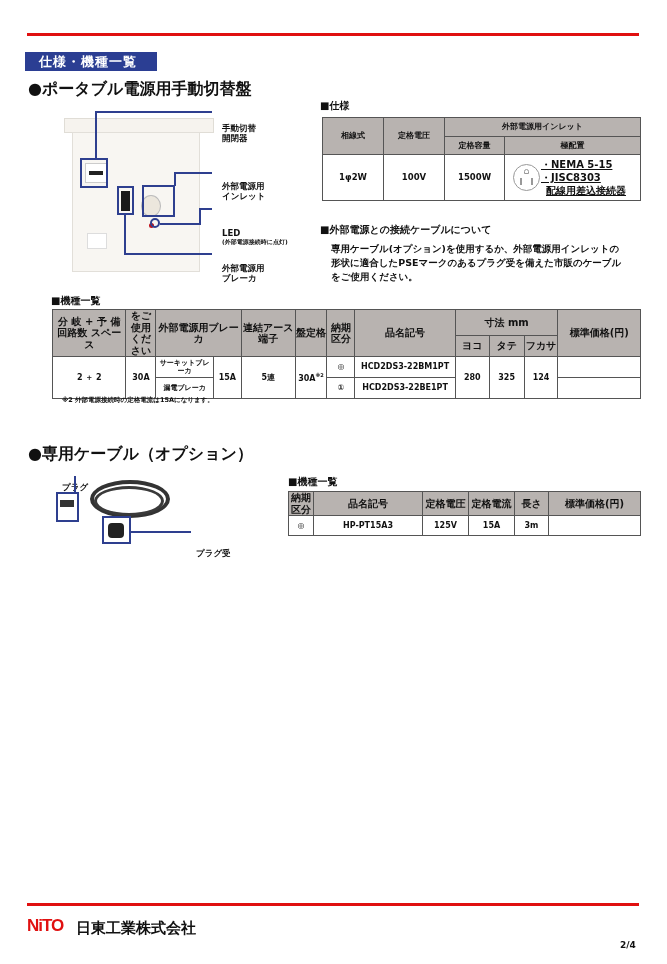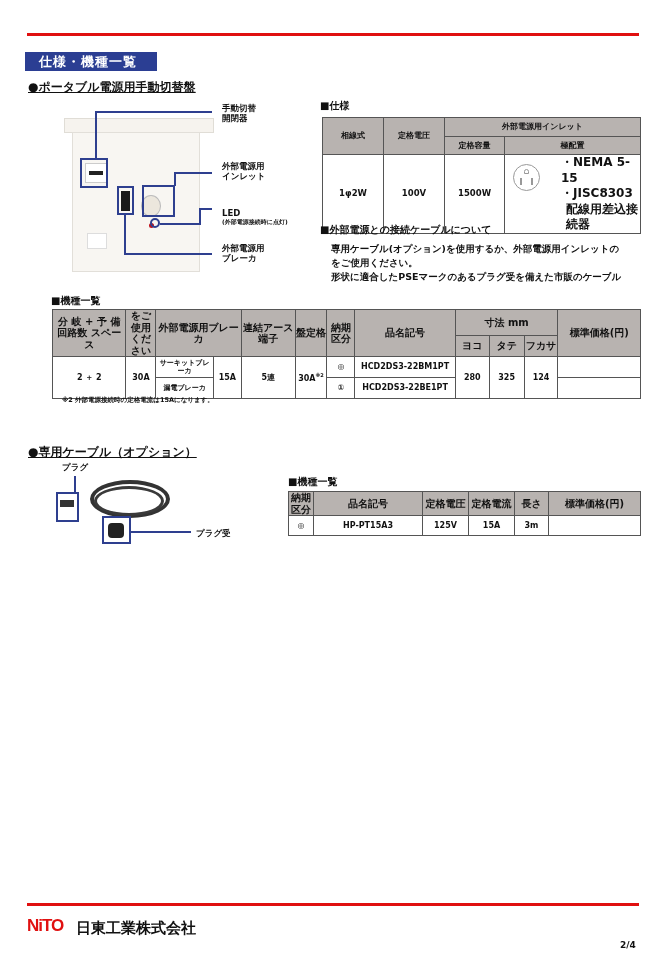--- a/index.html
+++ b/index.html
@@ -1,28 +1,28 @@
 <!DOCTYPE html>
 <html><head>
 <meta charset="utf-8">
 <style>
   * { box-sizing: border-box; margin: 0; padding: 0; }
   html, body { width: 667px; height: 964px; background: #fff; overflow: hidden; }
   body { position: relative; font-family: "DejaVu Sans", "Liberation Sans", sans-serif; color: #111; }
   .abs { position: absolute; }
   .redline { position: absolute; left: 27px; width: 612px; height: 3px; background: #e01010; }
   .section-title { position: absolute; left: 25px; top: 52px; width: 132px; height: 19px; background: #2b3e93; color: #fff; font-weight: bold; font-size: 13px; line-height: 19px; padding-left: 14px; letter-spacing: 1px; }
-  .bullet-head { font-weight: bold; font-size: 12px; text-decoration: underline; }
+  .bullet-head { font-weight: bold; font-size: 16px; }
   .sq-head { font-weight: bold; font-size: 10px; }
   table { border-collapse: collapse; position: absolute; }
   td, th { border: 1px solid #555; text-align: center; vertical-align: middle; font-size: 8px; font-weight: bold; line-height: 1.15; }
   th { background: #b8b3b0; font-size: 10px; }
   .spec td, .spec th { font-size: 8.5px; }
   .spec th { font-size: 8px; }
-  .callout-label { position: absolute; font-size: 8.5px; font-weight: bold; line-height: 1.2; }
+  .callout-label { position: absolute; font-size: 8.5px; font-weight: bold; line-height: 1.2; margin-top: 20px; }
   .blue { position: absolute; border: 2px solid #2e3f8f; }
   .bline { position: absolute; background: #2e3f8f; }
   .footer-note { position: absolute; font-size: 6.5px; font-weight: bold; }
   .para { position: absolute; font-size: 9.5px; font-weight: bold; line-height: 1.45; }
   .small { font-size: 6px; }
 </style>
 </head>
 <body>
 
 <div class="redline" style="top:33px;"></div>
@@ -87,35 +87,35 @@
   <tr style="height:46px;">
     <td>1φ2W</td>
     <td>100V</td>
     <td>1500W</td>
     <td style="text-align:left; position:relative;">
       <div style="position:absolute; left:8px; top:9px; width:27px; height:27px; border:1px solid #999; border-radius:50%;">
         <div style="position:absolute; left:10px; top:4px; width:5px; height:5px; border:1px solid #999; border-radius:50% 50% 0 0;"></div>
         <div style="position:absolute; left:6px; top:13px; width:2px; height:7px; border:1px solid #999;"></div>
         <div style="position:absolute; left:17px; top:13px; width:2px; height:7px; border:1px solid #999;"></div>
       </div>
-      <div style="margin-left:56px; font-size:12px; line-height:1.3;">
+      <div style="margin-left:36px; font-size:10px; line-height:1.3;text-decoration:underline;">
         <div>・NEMA 5-15</div>
         <div>・JISC8303</div>
         <div style="padding-left:5px;">配線用差込接続器</div>
       </div>
     </td>
   </tr>
 </tbody>
   </table>
 
 <div class="abs sq-head" style="left:320px; top:223px;">■外部電源との接続ケーブルについて</div>
 <div class="para" style="left:331px; top:242px;">
   <div>専用ケーブル(オプション)を使用するか、外部電源用インレットの</div>
+  <div>形状に適合したPSEマークのあるプラグ受を備えた市販のケーブル</div>
   <div>をご使用ください。</div>
-  <div>形状に適合したPSEマークのあるプラグ受を備えた市販のケーブル</div>
 </div>
 
 <div class="abs sq-head" style="left:51px; top:294px;">■機種一覧</div>
 <table style="left:52px; top:309px; width:589px;">
   <tbody>
       <tr style="height:18px;">
     <th rowspan="2" style="width:74px;">
       <span>分 岐</span> <span>+</span> <span>予 備</span><br>
       <span>回路数</span> <span>スペース</span>
     </th>

